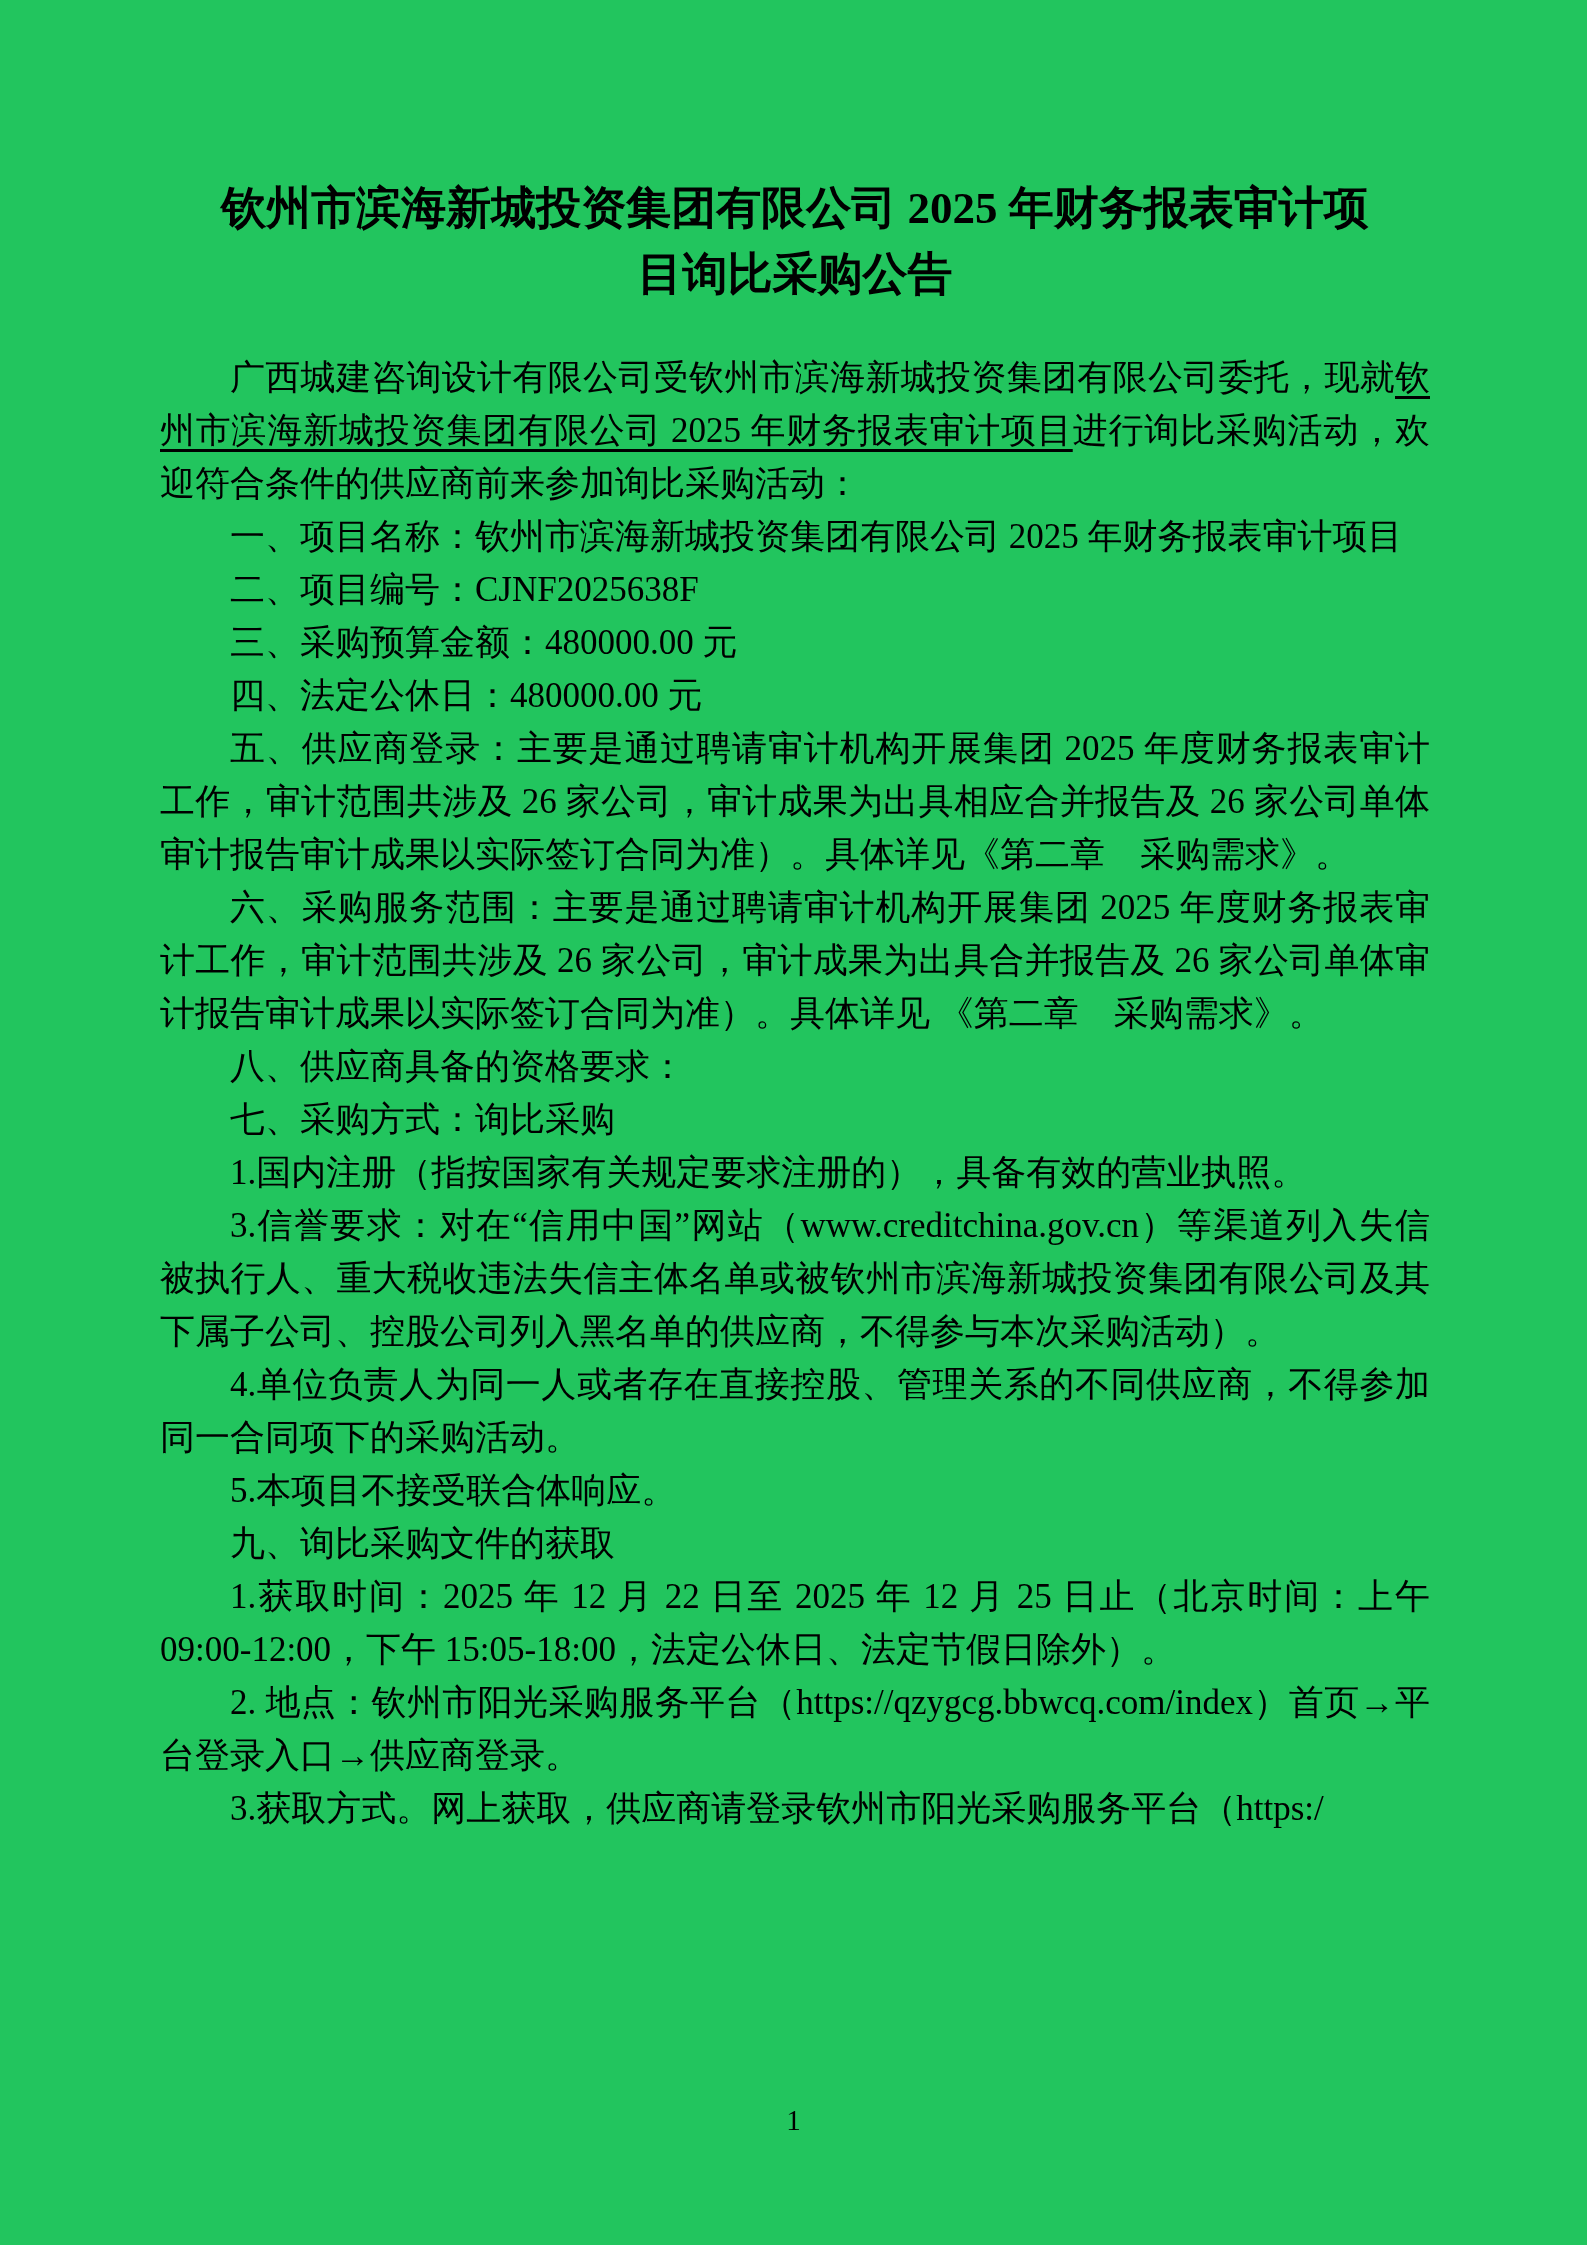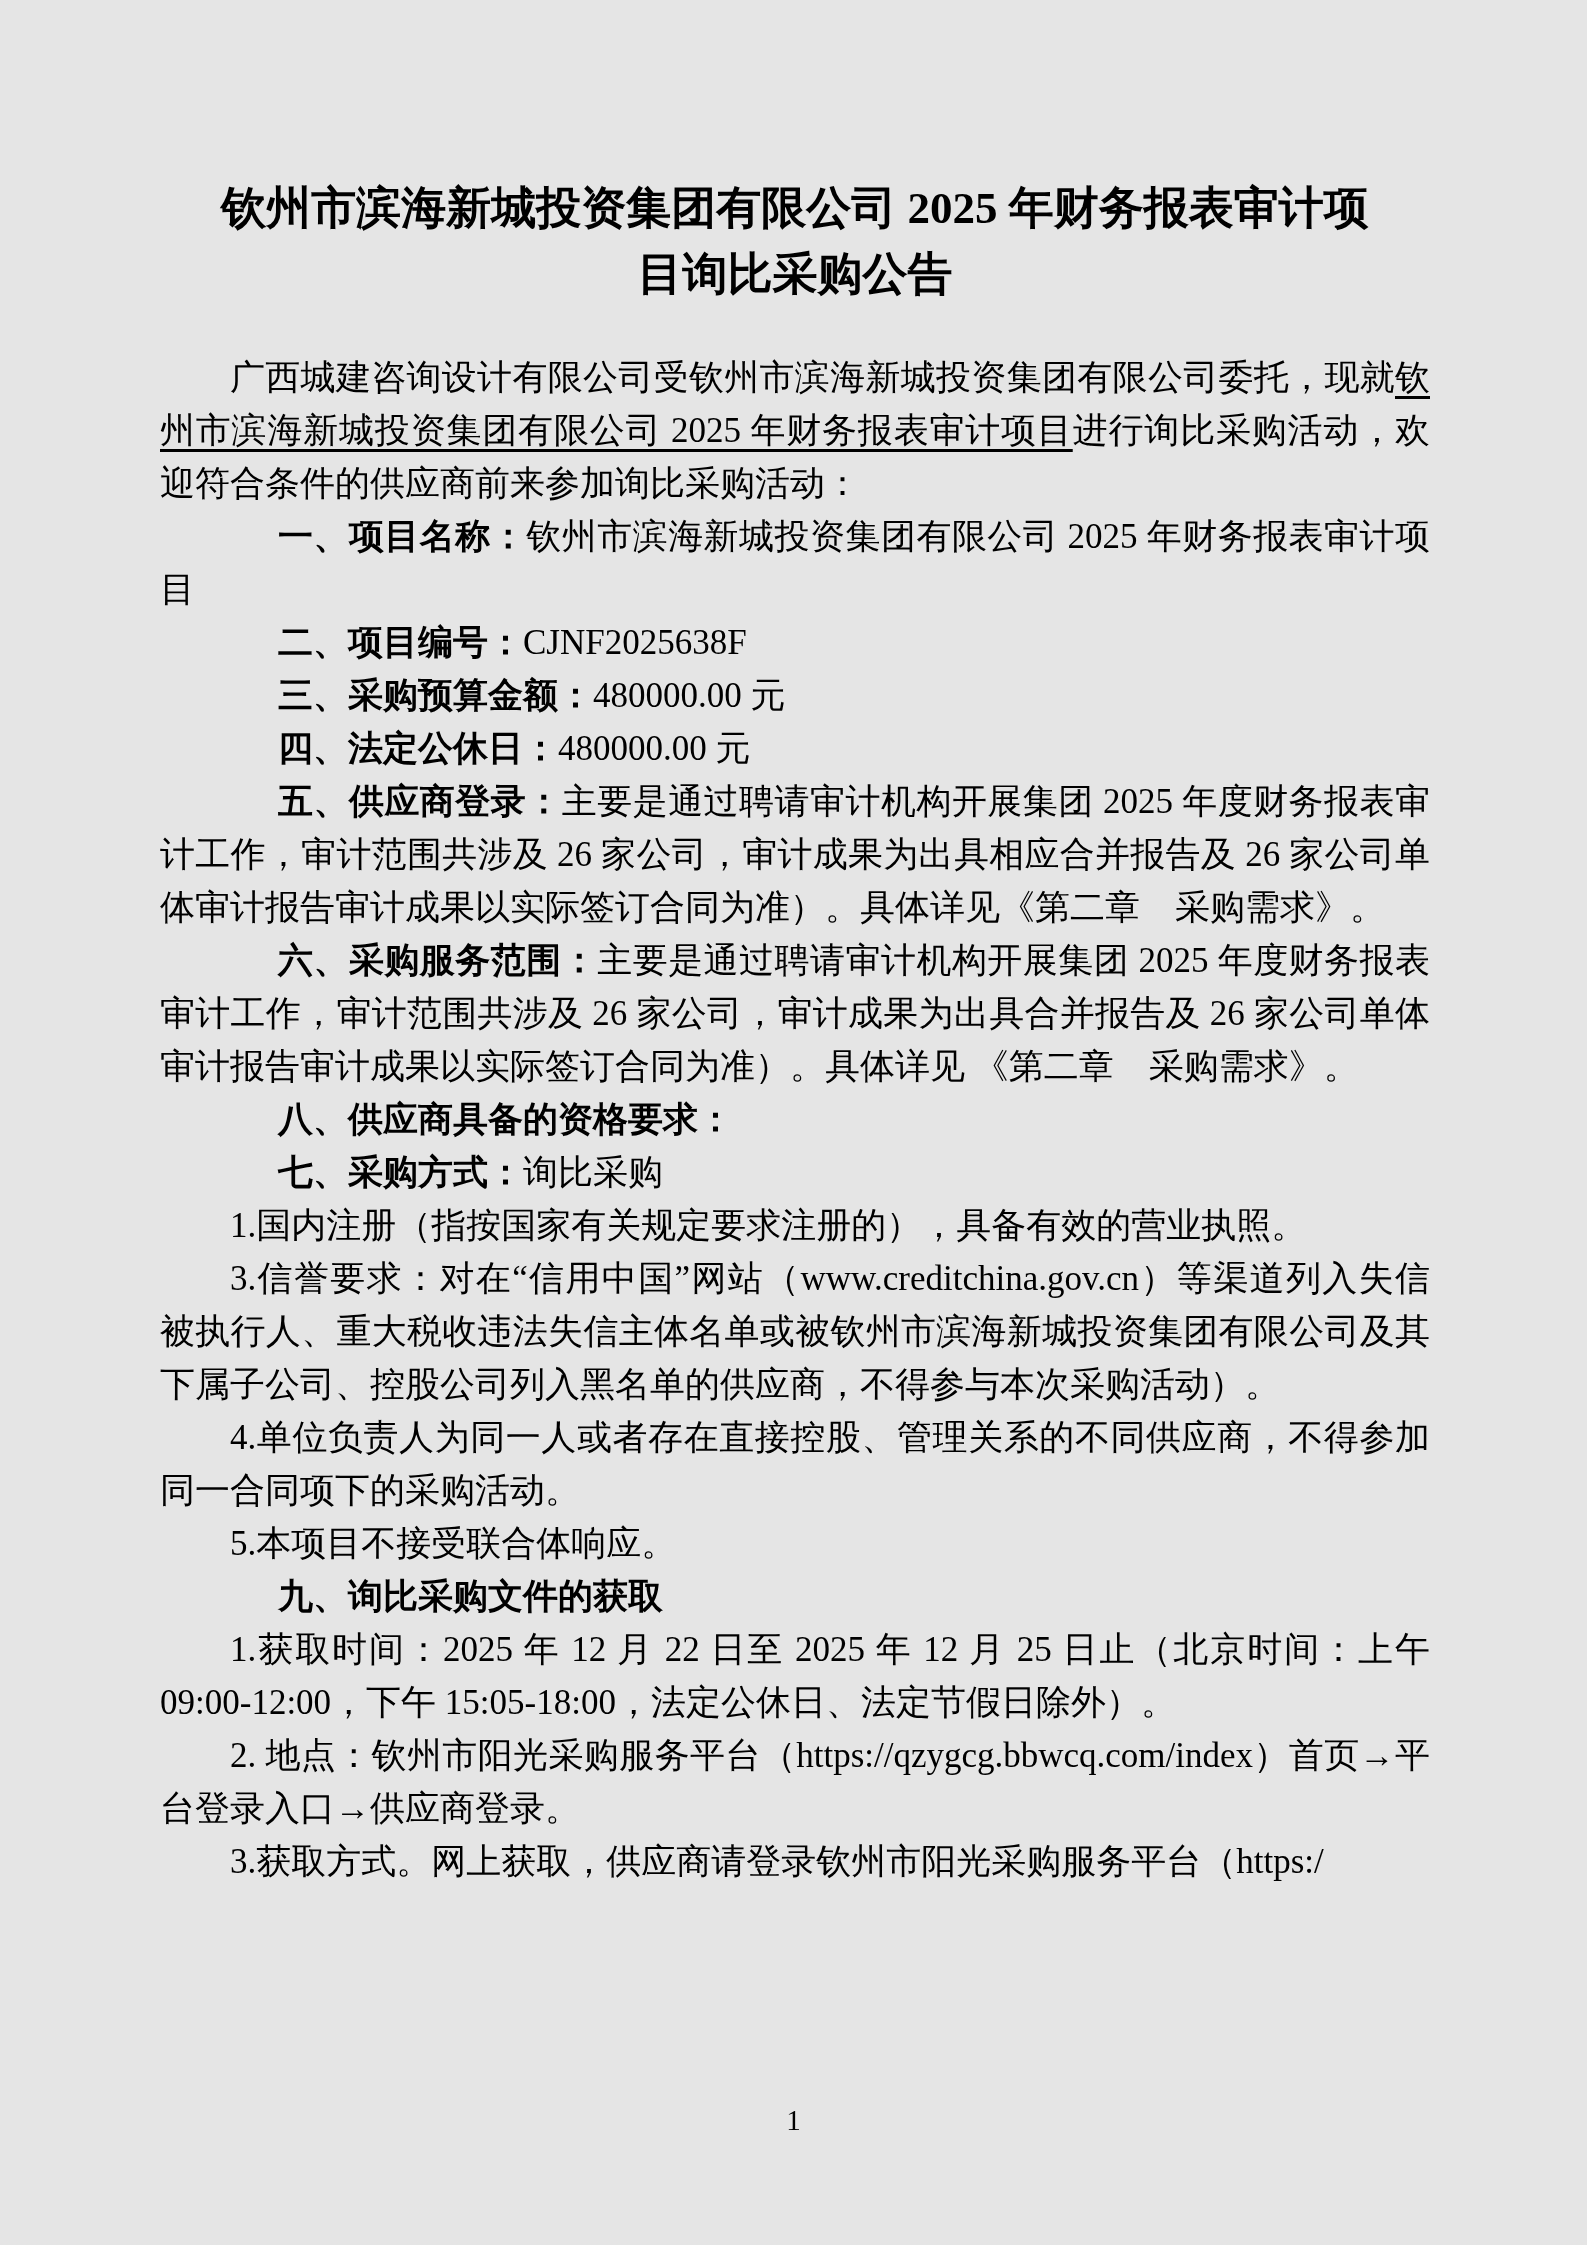--- a/index.html
+++ b/index.html
@@ -5,21 +5,21 @@
   html, body {
     margin: 0;
     padding: 0;
     background: #ffffff;
     color: #000000;
   }
   .page {
     position: relative;
     width: 1587px;
     height: 2245px;
-    background: #e5e5e5;
+    background: #22c55e;
     box-sizing: border-box;
     padding: 175px 157px 0 160px;
     font-family: "Liberation Serif", "DejaVu Serif", serif;
     font-size: 35px;
     line-height: 53px;
     color: #000000;
   }
   .doc-title {
     font-size: 45px;
     font-weight: 700;
@@ -27,22 +27,21 @@
     text-align: center;
     margin: 0 auto 44px auto;
     max-width: 1180px;
   }
   p.para {
     margin: 0;
     text-indent: 2em;
     text-align: justify;
   }
   .label-bold {
-    font-weight: 700;
-    margin-left: 48px;
+    font-weight: 400;
   }
   .underline {
     text-decoration: underline;
     text-underline-offset: 7px;
   }
   .page-number {
     position: absolute;
     left: 0;
     right: 0;
     bottom: 110px;

